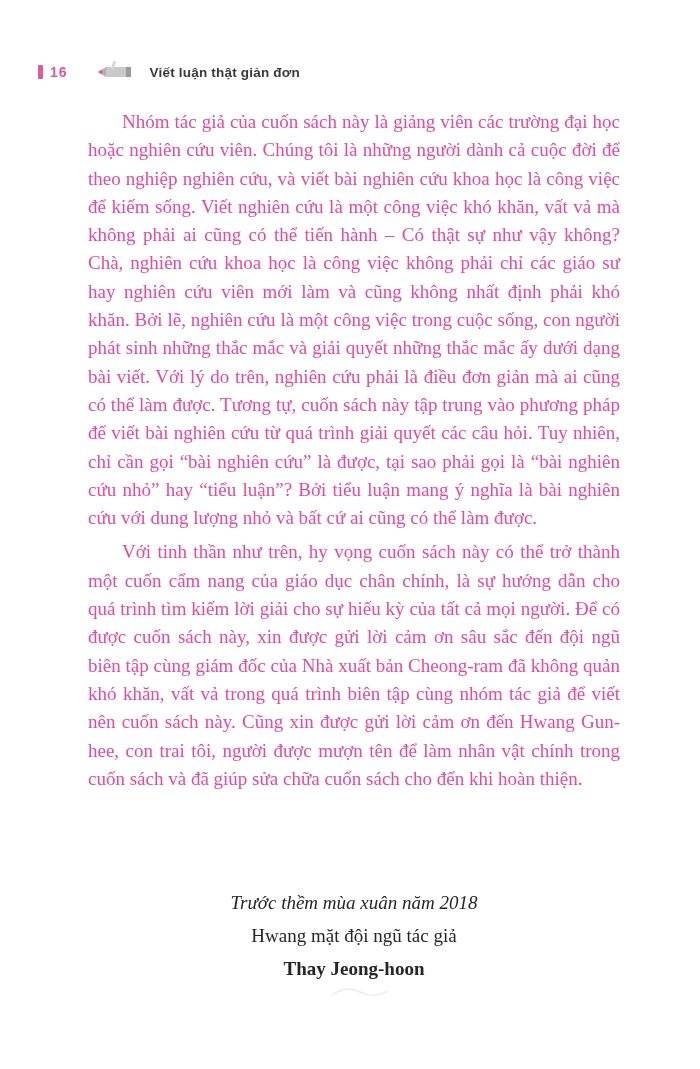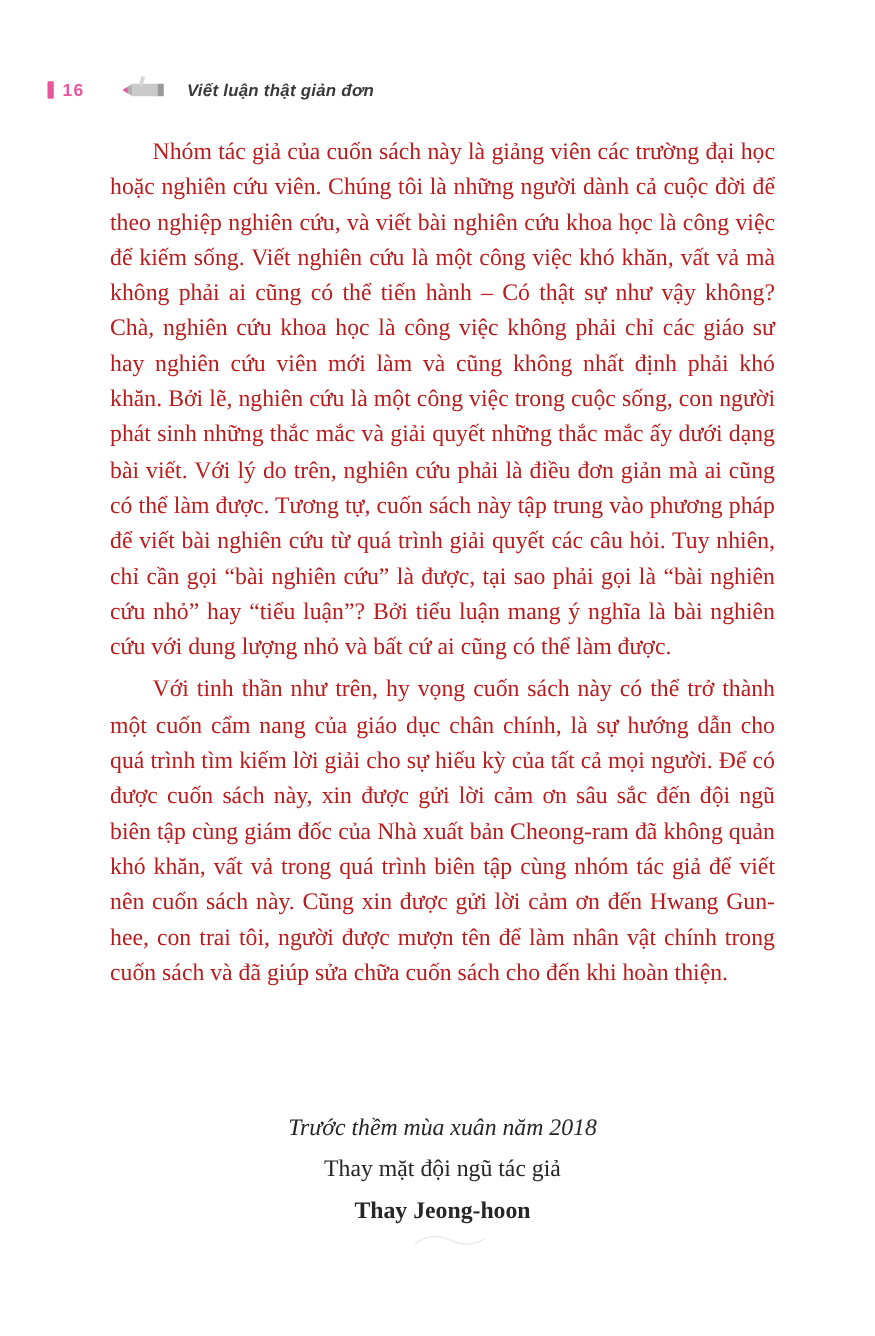--- a/index.html
+++ b/index.html
@@ -44,33 +44,32 @@
   }
   .pencil-wrap {
     margin-right: 14px;
     display: flex;
     align-items: center;
   }
   .header-title {
     font-size: 13.5px;
     color: #3a3a3a;
     font-weight: bold;
-    font-style: italic;
     letter-spacing: 0.2px;
   }
   
   .body-text {
     position: absolute;
     top: 108px;
     left: 88px;
     width: 532px;
     font-size: 19px;
     line-height: 28.3px;
     text-align: justify;
-    color: #b91c1c;
+    color: #ec4899;
   }
   .body-text p {
     margin: 0 0 6px 0;
     text-indent: 34px;
   }
   
   .signoff {
     position: absolute;
     top: 886px;
     left: 88px;
@@ -124,21 +123,21 @@
     <span class="header-title">Viết luận thật giản đơn</span>
   </div>
 
   <div class="body-text">
     <p>Nhóm tác giả của cuốn sách này là giảng viên các trường đại học hoặc nghiên cứu viên. Chúng tôi là những người dành cả cuộc đời để theo nghiệp nghiên cứu, và viết bài nghiên cứu khoa học là công việc để kiếm sống. Viết nghiên cứu là một công việc khó khăn, vất vả mà không phải ai cũng có thể tiến hành – Có thật sự như vậy không? Chà, nghiên cứu khoa học là công việc không phải chỉ các giáo sư hay nghiên cứu viên mới làm và cũng không nhất định phải khó khăn. Bởi lẽ, nghiên cứu là một công việc trong cuộc sống, con người phát sinh những thắc mắc và giải quyết những thắc mắc ấy dưới dạng bài viết. Với lý do trên, nghiên cứu phải là điều đơn giản mà ai cũng có thể làm được. Tương tự, cuốn sách này tập trung vào phương pháp để viết bài nghiên cứu từ quá trình giải quyết các câu hỏi. Tuy nhiên, chỉ cần gọi “bài nghiên cứu” là được, tại sao phải gọi là “bài nghiên cứu nhỏ” hay “tiểu luận”? Bởi tiểu luận mang ý nghĩa là bài nghiên cứu với dung lượng nhỏ và bất cứ ai cũng có thể làm được.</p>
     <p>Với tinh thần như trên, hy vọng cuốn sách này có thể trở thành một cuốn cẩm nang của giáo dục chân chính, là sự hướng dẫn cho quá trình tìm kiếm lời giải cho sự hiếu kỳ của tất cả mọi người. Để có được cuốn sách này, xin được gửi lời cảm ơn sâu sắc đến đội ngũ biên tập cùng giám đốc của Nhà xuất bản Cheong-ram đã không quản khó khăn, vất vả trong quá trình biên tập cùng nhóm tác giả để viết nên cuốn sách này. Cũng xin được gửi lời cảm ơn đến Hwang Gun-hee, con trai tôi, người được mượn tên để làm nhân vật chính trong cuốn sách và đã giúp sửa chữa cuốn sách cho đến khi hoàn thiện.</p>
   </div>
 
   <div class="signoff">
     <div class="date-line">Trước thềm mùa xuân năm 2018</div>
-    <div class="role-line">Thay mặt đội ngũ tác giả</div>
+    <div class="role-line">Hwang mặt đội ngũ tác giả</div>
     <div class="author-line">Thay Jeong-hoon</div>
   </div>
 
   <div class="watermark">
     <svg width="60" height="14" viewBox="0 0 60 14">
       <path d="M2 10 Q 16 0, 30 7 T 58 6" stroke="#bcbcbc" stroke-width="1.5" fill="none"></path>
     </svg>
   </div>
   <div class="watermark-text"></div>
 

